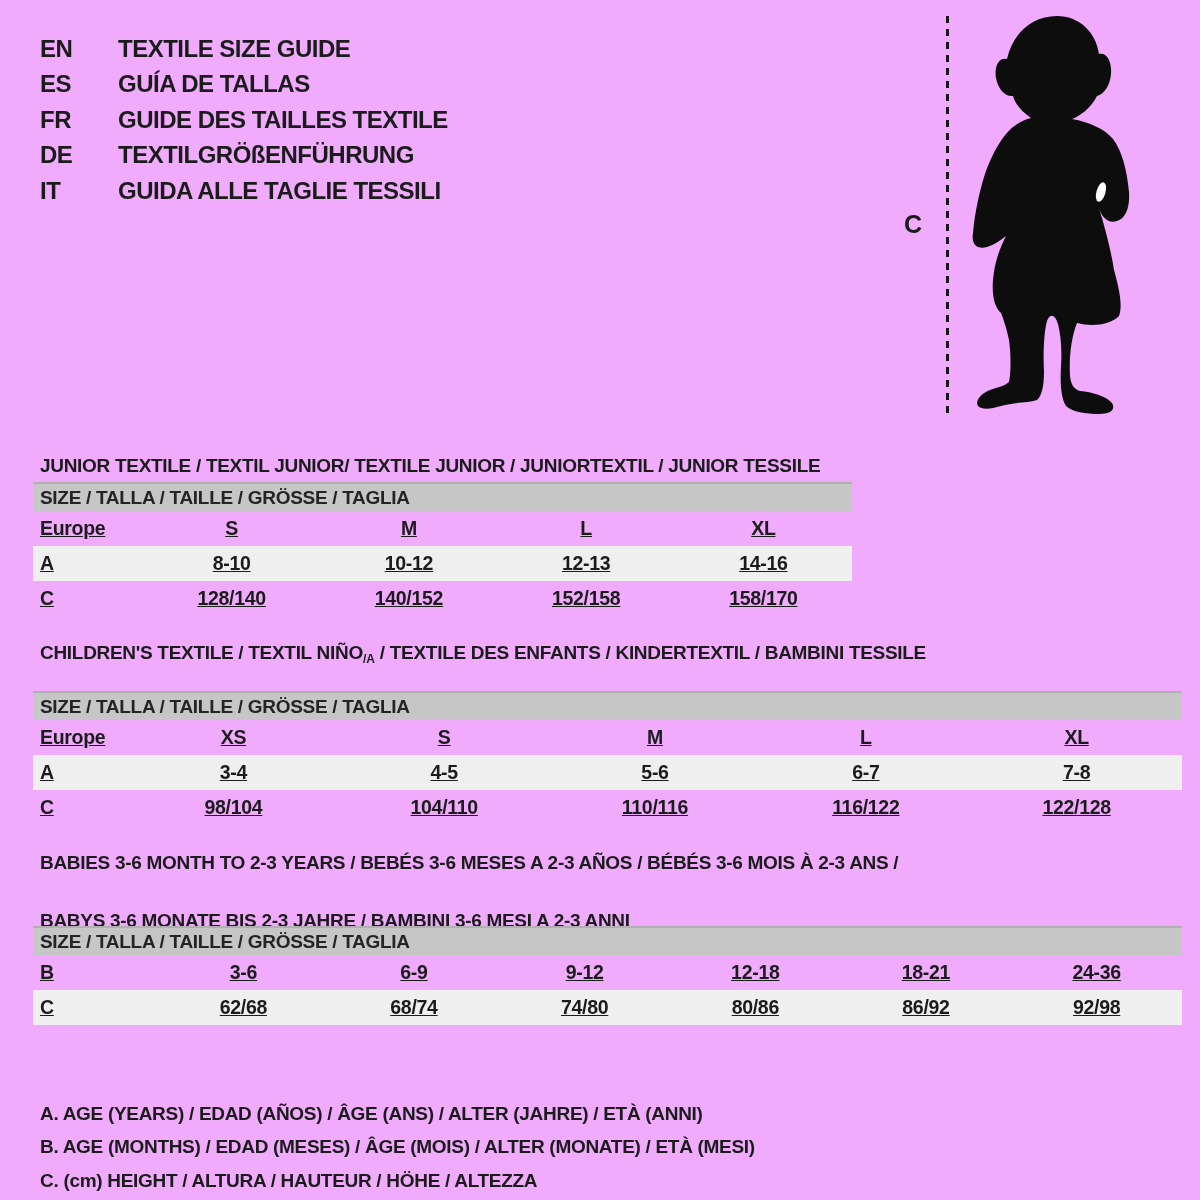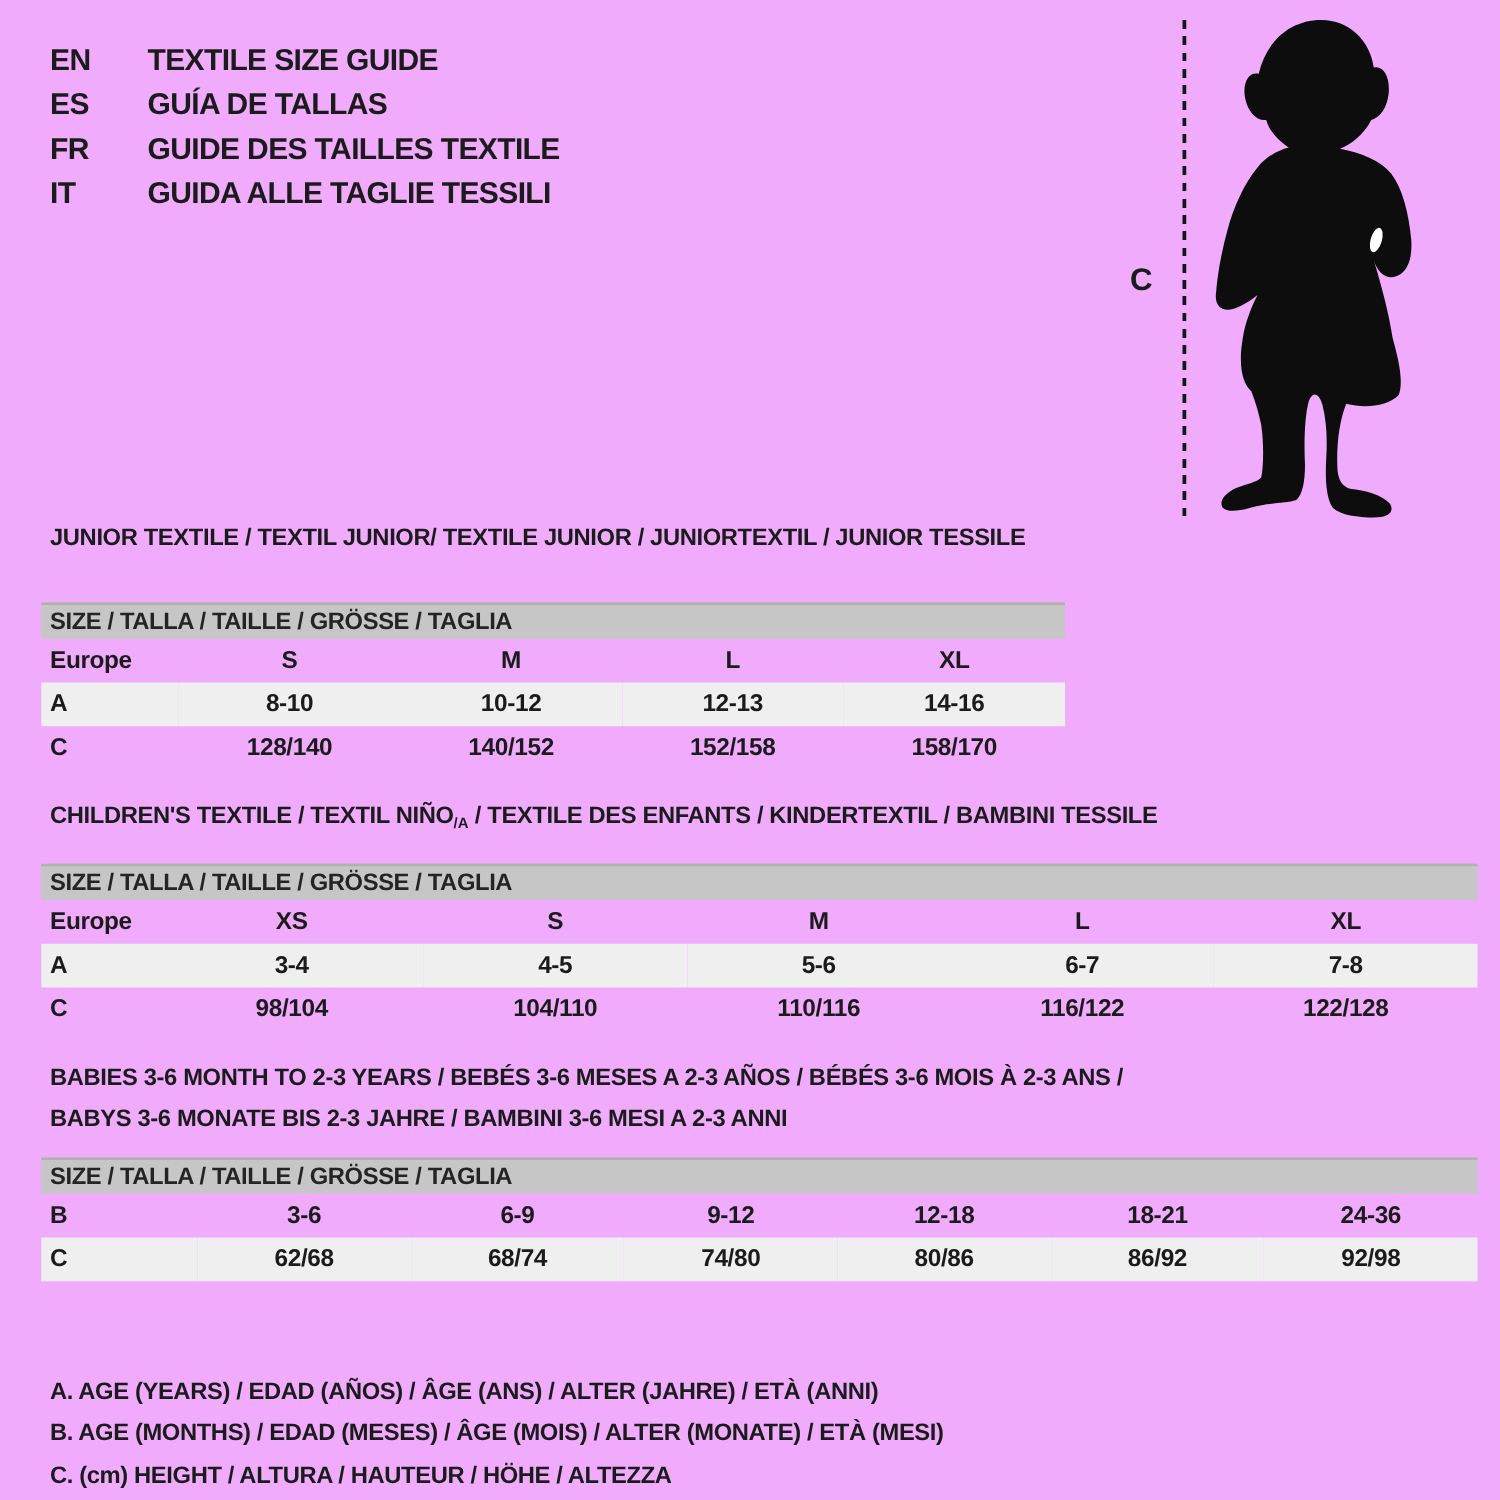--- a/index.html
+++ b/index.html
@@ -44,21 +44,21 @@
     box-sizing:border-box;width:100%;height:29px;
     background:#c6c6c6;border-top:2px solid #b0b0b0;
     line-height:27px;padding-left:7px;
     font-weight:700;font-size:19px;letter-spacing:-0.3px;color:#242424;
   }
   table.size-table{
     width:100%;border-collapse:collapse;table-layout:fixed;
   }
   table.size-table td{
     height:35px;padding:0;text-align:center;
-    font-weight:700;font-size:19.5px;letter-spacing:-0.3px;
+    font-weight:700;font-size:19.5px;letter-spacing:-0.3px;text-decoration:underline;
   }
   table.size-table td.row-label{text-align:left;padding-left:7px;}
   tr.shaded{background:#efefef;}
   
   .legend-block{
     position:absolute;left:40px;top:1077px;
     font-weight:700;font-size:19px;line-height:33.4px;letter-spacing:-0.3px;
     white-space:nowrap;
     margin-top:20px;
   }
@@ -73,20 +73,24 @@
       <span class="lang-code">EN</span>
       <span class="lang-label">TEXTILE SIZE GUIDE</span>
     </div>
     <div class="lang-row">
       <span class="lang-code">ES</span>
       <span class="lang-label">GUÍA DE TALLAS</span>
     </div>
     <div class="lang-row">
       <span class="lang-code">FR</span>
       <span class="lang-label">GUIDE DES TAILLES TEXTILE</span>
+    </div>
+    <div class="lang-row">
+      <span class="lang-code">DE</span>
+      <span class="lang-label">TEXTILGRÖßENFÜHRUNG</span>
     </div>
     <div class="lang-row">
       <span class="lang-code">IT</span>
       <span class="lang-label">GUIDA ALLE TAGLIE TESSILI</span>
     </div>
   </div>
 
   <div class="measure-label">C</div>
   <div class="measure-line"></div>
   <svg class="figure-svg" viewBox="0 0 188 412" aria-hidden="true">
@@ -127,21 +131,21 @@
         C 29 157 38 138 48 126
         C 55 117 65 112 73 110
         C 64 104 57 96 55 88
         C 47 89 40 81 38 70
         C 36 58 41 49 49 51
         C 55 25 74 8 99 8 Z"></path>
     </g>
     <ellipse cx="143" cy="184" rx="4.5" ry="10" fill="#ffffff" transform="rotate(16 143 184)"></ellipse>
   </svg>
 
-  <div class="sec-title" style="top:421px;">JUNIOR TEXTILE / TEXTIL JUNIOR/ TEXTILE JUNIOR / JUNIORTEXTIL / JUNIOR TESSILE</div>
+  <div class="sec-title" style="top:456px;">JUNIOR TEXTILE / TEXTIL JUNIOR/ TEXTILE JUNIOR / JUNIORTEXTIL / JUNIOR TESSILE</div>
   <div class="section sec-junior">
     <div class="size-bar">SIZE / TALLA / TAILLE / GRÖSSE / TAGLIA</div>
     <table class="size-table">
       <colgroup>
           <col style="width:110px">
           <col>
           <col>
           <col>
           <col>
         </colgroup>
@@ -206,21 +210,21 @@
         <td>104/110</td>
         <td>110/116</td>
         <td>116/122</td>
         <td>122/128</td>
       </tr>
     </tbody>
       </table>
   </div>
 
   <div class="sec-title" style="top:853px;">BABIES 3-6 MONTH TO 2-3 YEARS / BEBÉS 3-6 MESES A 2-3 AÑOS / BÉBÉS 3-6 MOIS À 2-3 ANS /</div>
-  <div class="sec-title" style="top:886px;">BABYS 3-6 MONATE BIS 2-3 JAHRE / BAMBINI 3-6 MESI A 2-3 ANNI</div>
+  <div class="sec-title" style="top:911px;">BABYS 3-6 MONATE BIS 2-3 JAHRE / BAMBINI 3-6 MESI A 2-3 ANNI</div>
   <div class="section sec-babies">
     <div class="size-bar">SIZE / TALLA / TAILLE / GRÖSSE / TAGLIA</div>
     <table class="size-table">
       <colgroup>
           <col style="width:125px">
           <col>
           <col>
           <col>
           <col>
           <col>

